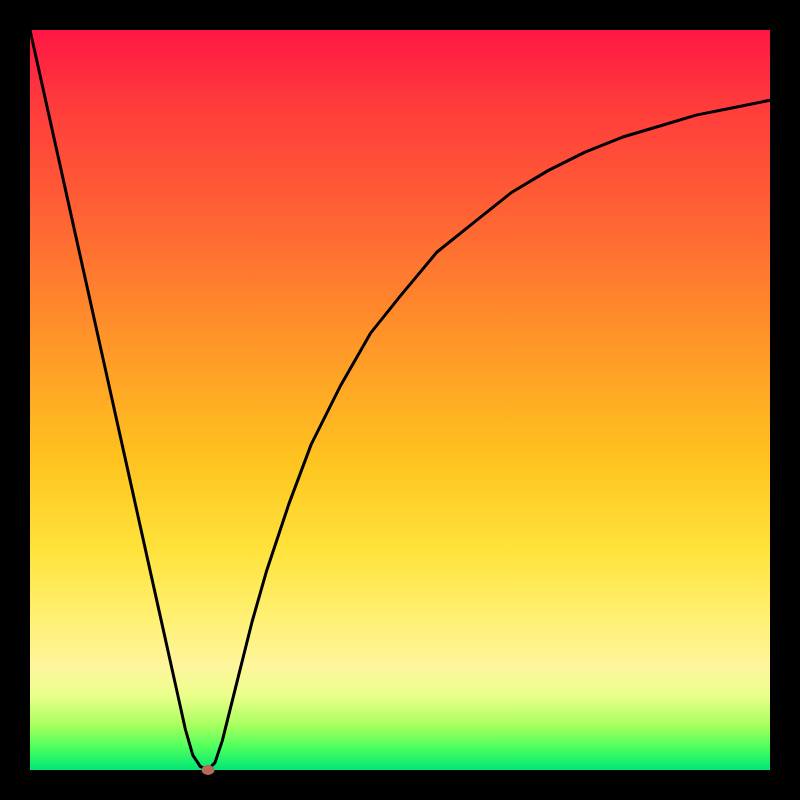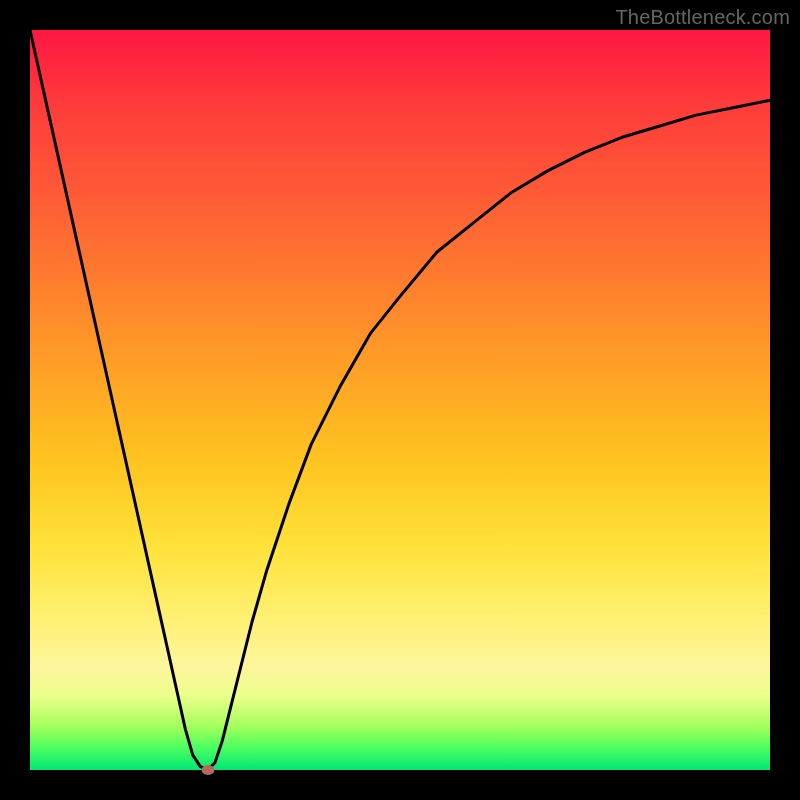--- a/index.html
+++ b/index.html
@@ -63,20 +63,19 @@
     height: 10px;
     border-radius: 50%;
     background: #b5695a;
     transform: translate(-50%, -50%);
   }
 </style>
 </head>
 <body>
 
 <div class="outer">
-  <div class="watermark">TheBottleneck.com</div>
   <div class="plot">
     <svg class="curve" viewBox="0 0 740 740" preserveAspectRatio="none">
       <path id="curve-path" fill="none" stroke="#000" stroke-width="3" stroke-linejoin="round" stroke-linecap="round" d="M0.00 0.00 L14.80 66.60 L29.60 133.20 L44.40 199.80 L59.20 266.40 L74.00 333.00 L88.80 399.60 L103.60 466.20 L118.40 532.80 L133.20 599.40 L148.00 666.00 L155.40 699.30 L162.80 725.20 L170.20 736.30 L177.60 740.00 L185.00 732.60 L192.40 710.40 L207.20 651.20 L222.00 592.00 L236.80 540.20 L259.00 473.60 L281.20 414.40 L310.80 355.20 L340.40 303.40 L370.00 266.40 L407.00 222.00 L444.00 192.40 L481.00 162.80 L518.00 140.60 L555.00 122.10 L592.00 107.30 L629.00 96.20 L666.00 85.10 L703.00 77.70 L740.00 70.30"></path>
     </svg>
     <div id="marker" class="marker" style="left: 177.6px; top: 740px;"></div>
   </div>
 </div>
 
 </body></html>

